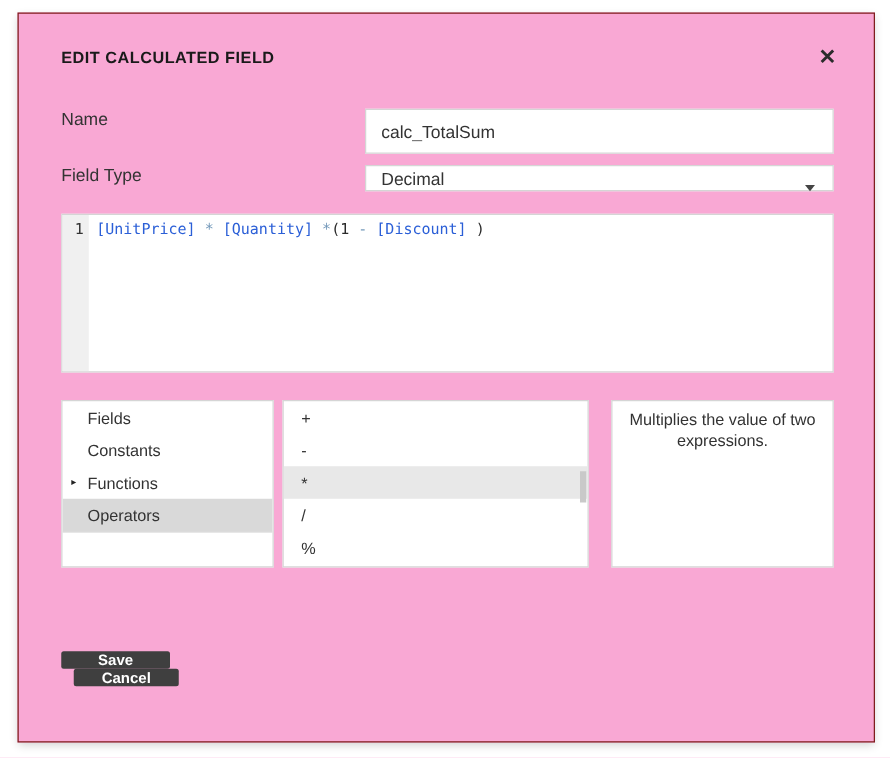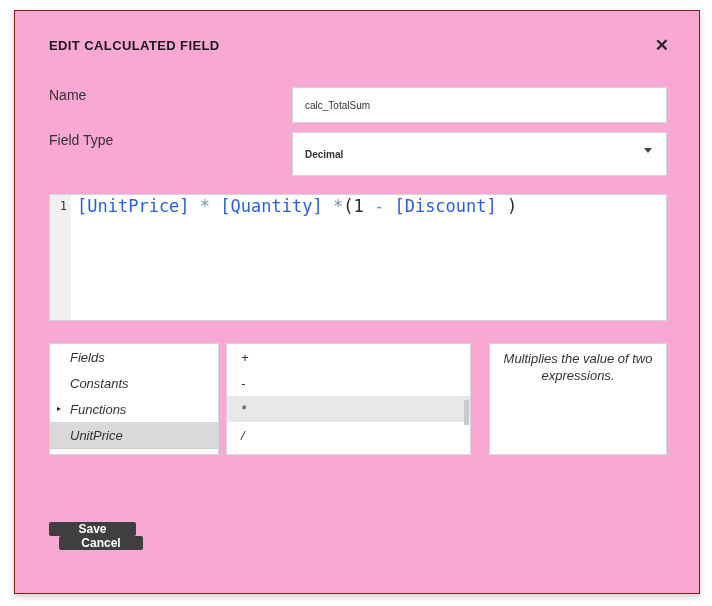--- a/index.html
+++ b/index.html
@@ -21,53 +21,53 @@
                line-height: 15px; cursor: pointer; background: none; border: none; padding: 0;
                font-family: "Liberation Sans", sans-serif; }
 
   
   .form-row { display: flex; align-items: flex-start; margin: 0 32px 0 34px; }
   .row-name { margin-top: 32px; }
   .row-type { margin-top: 9px; }
   .form-label { font-size: 14px; color: #333; }
   .form-control {
     margin-left: auto; width: 375px; background: #fff;
-    border: 1px solid #d5d5d5; font-size: 10px; color: #333;
+    border: 1px solid #d5d5d5; font-size: 14px; color: #333;
     padding: 0 12px; font-family: "Liberation Sans", sans-serif;
   }
   .text-input { height: 36px; }
-  .select-box { height: 44px; position: relative; display: flex; align-items: center; cursor: pointer; font-weight: bold; }
+  .select-box { height: 21px; position: relative; display: flex; align-items: center; cursor: pointer; }
   .select-caret {
     position: absolute; right: 14px; top: 15px;
     width: 0; height: 0; border-left: 4px solid transparent; border-right: 4px solid transparent;
     border-top: 5px solid #444;
   }
 
   
   .editor {
     position: relative; margin: 18px 32px 0 34px; height: 127px;
     background: #fff; border: 1px solid #d5d5d5; overflow: hidden;
   }
   .editor-gutter {
     position: absolute; left: 0; top: 0; bottom: 0; width: 21px;
     background: #f0f0f0; text-align: right;
     font-family: "DejaVu Sans Mono", "Liberation Mono", monospace;
     font-size: 12px; color: #333; padding: 3px 4px 0 0; line-height: 16px;
   }
   .editor-code {
     position: absolute; left: 21px; right: 0; top: 0; bottom: 0;
     padding: 3px 0 0 6px; font-family: "DejaVu Sans Mono", "Liberation Mono", monospace;
-    font-size: 17px; line-height: 16px; white-space: pre; cursor: text;
+    font-size: 12px; line-height: 16px; white-space: pre; cursor: text;
   }
   .tok-field { color: #2b5fd7; }
   .tok-op    { color: #7096b8; }
   .tok-plain { color: #2b2b2b; }
 
   
-  .panels { display: flex; margin: 22px 32px 0 34px; height: 112px; font-style: italic; }
+  .panels { display: flex; margin: 22px 32px 0 34px; height: 134px; }
   .panel { background: #fff; border: 1px solid #d5d5d5; position: relative; overflow: hidden; }
   .panel-categories { width: 170px; }
   .panel-operators  { width: 245px; margin-left: 7px; }
   .panel-description{ flex: 1; margin-left: 18px; text-align: center; }
 
   .list-item {
     height: 26px; display: flex; align-items: center;
     font-size: 13px; color: #333; cursor: pointer; position: relative;
   }
   .panel-categories .list-item { padding-left: 20px; }
@@ -132,21 +132,21 @@
           <span>Fields</span>
         </div>
         <div class="list-item">
           <span>Constants</span>
         </div>
         <div class="list-item">
           <span class="expander">▸</span>
           <span>Functions</span>
         </div>
         <div class="list-item selected">
-          <span>UnitPrice</span>
+          <span>Operators</span>
         </div>
         <div class="cat-divider"></div>
       </div>
 
     <div class="panel panel-operators">
 
       <div class="list-item">
           <span>+</span>
         </div>
         <div class="list-item">

